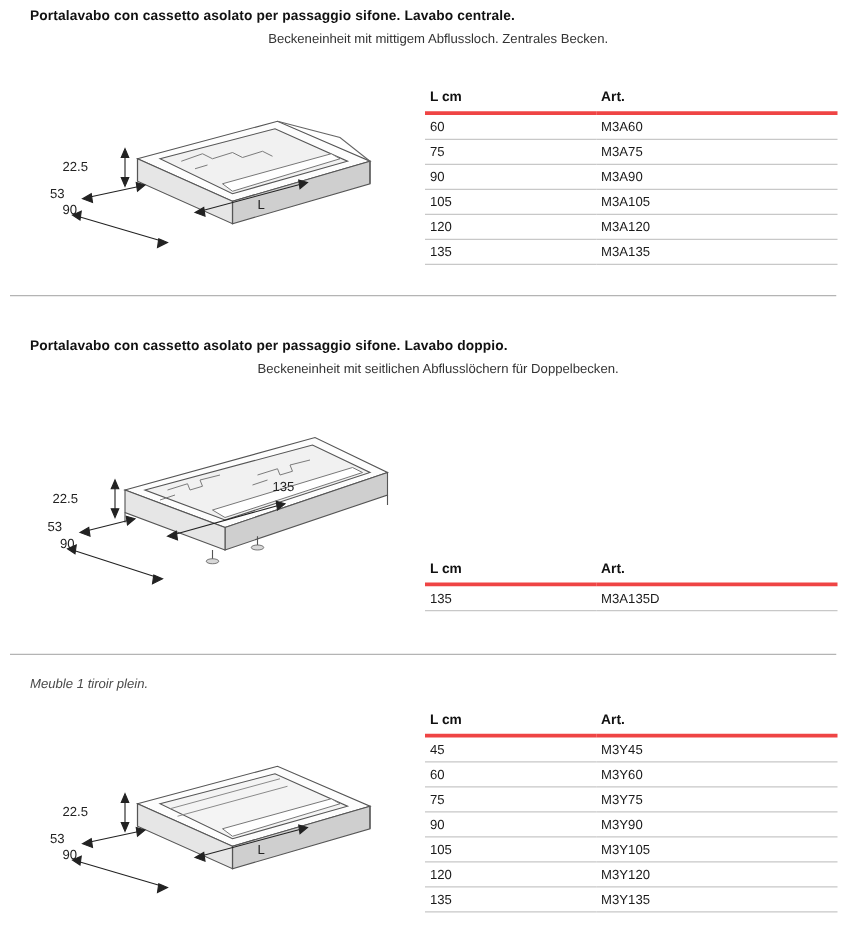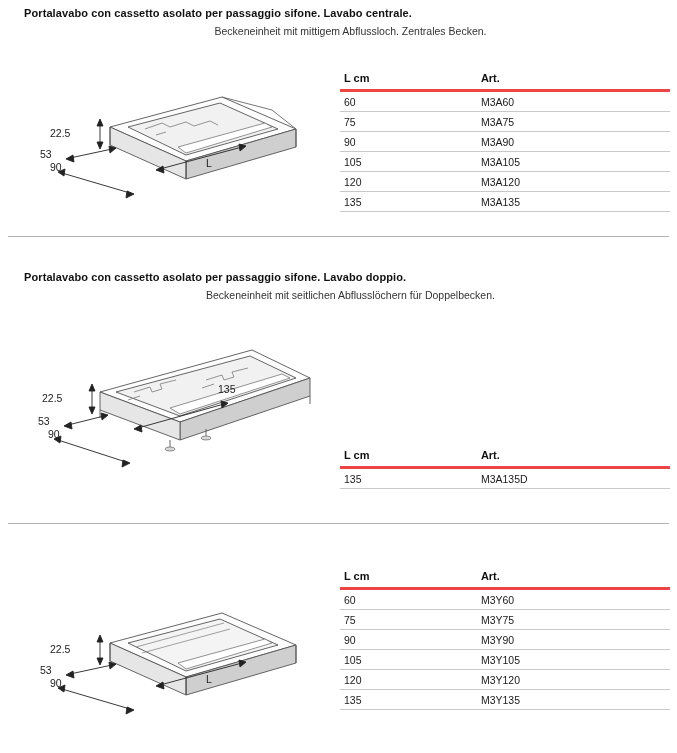--- a/index.html
+++ b/index.html
@@ -289,20 +289,21 @@
         <td>135</td>
         <td>M3A135D</td>
       </tr>
     </tbody>
   </table>
 
   <div class="sep sep2"></div>
 
   <div class="section sec3">
     <div class="titles">
+      <div class="title-fr">Meuble 1 tiroir plein.</div>
     </div>
   </div>
 
   <svg class="draw d3" width="320" height="150" viewBox="0 0 320 150">
     <g fill="none" stroke="#555" stroke-width="0.9">
 
       <path d="M100 48 L212 18 L286 50 L176 82 Z" fill="#fdfdfd"></path>
 
       <path d="M176 82 L286 50 L286 68 L176 100 Z" fill="#cfcfcf"></path>
 
@@ -349,20 +350,24 @@
 
   <table class="tbl tbl3">
     <thead>
       <tr class="hdr">
         <th class="col-l">L cm</th>
         <th class="col-a">Art.</th>
       </tr>
     </thead>
     <tbody>
       <tr>
+        <td>45</td>
+        <td>M3Y45</td>
+      </tr>
+      <tr>
         <td>60</td>
         <td>M3Y60</td>
       </tr>
       <tr>
         <td>75</td>
         <td>M3Y75</td>
       </tr>
       <tr>
         <td>90</td>
         <td>M3Y90</td>

